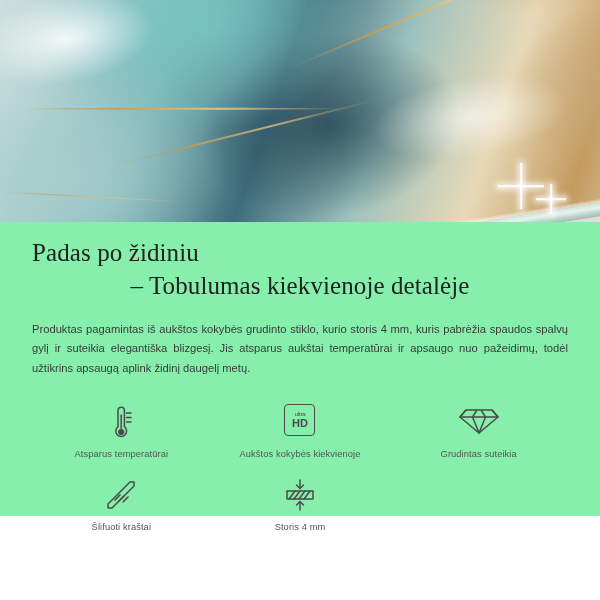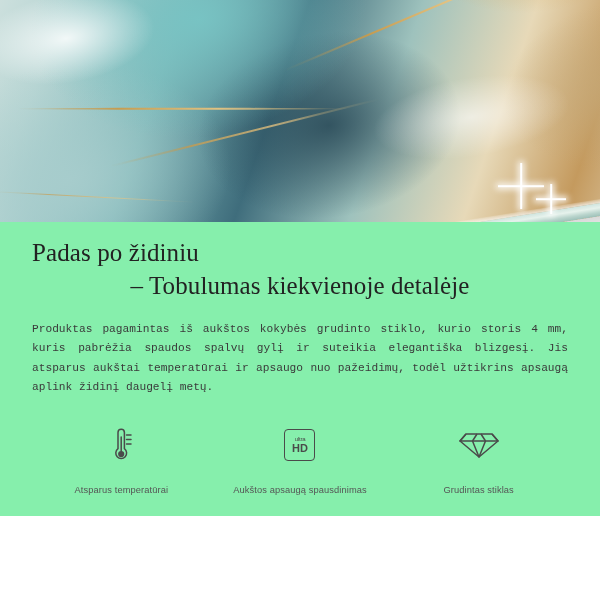--- a/index.html
+++ b/index.html
@@ -124,44 +124,42 @@
   }
   .headline .line2 { display: block; text-align: center; }
 
   .body-copy {
     margin: 18px 0 0 0;
     font-size: 11.2px;
     line-height: 1.72;
     color: #3a3a3a;
     text-align: justify;
     max-width: 540px;
-    font-family: Liberation Mono, monospace;
   }
 
   
   .features {
     margin-top: 26px;
     display: grid;
     grid-template-columns: repeat(3, 1fr);
     row-gap: 18px;
   }
   .feature {
     display: flex;
     flex-direction: column;
     align-items: center;
     justify-content: flex-start;
   }
   .feature-icon {
     height: 44px;
     display: flex;
-    align-items: center;
     justify-content: center;
   }
   .feature-label {
-    margin-top: 18px;
+    margin-top: 1px;
     font-size: 9.3px;
     color: #555555;
     text-align: center;
     letter-spacing: 0.1px;
   }
   .ultrahd-box {
     width: 29px;
     height: 30px;
     border: 1.6px solid #4a4a4a;
     border-radius: 4px;
@@ -234,35 +232,66 @@
         <div class="feature-label">Atsparus temperatūrai</div>
       </div>
 
       <div class="feature">
         <div class="feature-icon">
           <div class="ultrahd-box">
             <span class="u1">ultra</span>
             <span class="u2">HD</span>
           </div>
         </div>
-        <div class="feature-label">Aukštos apsaugą spausdinimas</div>
+        <div class="feature-label">Aukštos kokybės kiekvienoje</div>
       </div>
 
 
       <div class="feature">
         <div class="feature-icon">
           <svg width="40" height="34" viewBox="0 0 40 34">
             <g fill="none" stroke="#4a4a4a" stroke-width="1.5" stroke-linejoin="round">
               <path d="M7 6h26l6 7-19 16L1 13z" transform="translate(0,0)"></path>
               <path d="M7 6l-6 7h38l-6-7"></path>
               <path d="M13.5 13 20 29 26.5 13"></path>
               <path d="M13.5 13 18 6M26.5 13 22 6"></path>
             </g>
           </svg>
         </div>
-        <div class="feature-label">Grudintas stiklas</div>
-      </div>
-
-
+        <div class="feature-label">Grudintas suteikia</div>
+      </div>
+
+      <div class="feature">
+        <div class="feature-icon">
+          <svg width="36" height="34" viewBox="0 0 36 34">
+            <g fill="none" stroke="#4a4a4a" stroke-width="1.6" stroke-linecap="round" stroke-linejoin="round">
+              <path d="M5 27 27 5l4 0 0 4L9 31H5z" stroke-width="1.5"></path>
+              <line x1="12" y1="23" x2="17" y2="18"></line>
+              <line x1="16" y1="24" x2="21" y2="19"></line>
+              <line x1="20" y1="25" x2="25" y2="20"></line>
+            </g>
+          </svg>
+        </div>
+        <div class="feature-label">Šlifuoti kraštai</div>
+      </div>
+
+      <div class="feature">
+        <div class="feature-icon">
+          <svg width="40" height="36" viewBox="0 0 40 36">
+            <g fill="none" stroke="#4a4a4a" stroke-width="1.5" stroke-linecap="round" stroke-linejoin="round">
+              <line x1="20" y1="3" x2="20" y2="11"></line>
+              <polyline points="16.5,8 20,11.5 23.5,8"></polyline>
+              <rect x="7" y="14" width="26" height="8"></rect>
+              <line x1="9" y1="22" x2="15" y2="14"></line>
+              <line x1="14" y1="22" x2="20" y2="14"></line>
+              <line x1="19" y1="22" x2="25" y2="14"></line>
+              <line x1="24" y1="22" x2="30" y2="14"></line>
+              <line x1="20" y1="33" x2="20" y2="25"></line>
+              <polyline points="16.5,28 20,24.5 23.5,28"></polyline>
+            </g>
+          </svg>
+        </div>
+        <div class="feature-label">Storis 4 mm</div>
+      </div>
 
     </div>
   </div>
 </div>
 
 </body></html>

